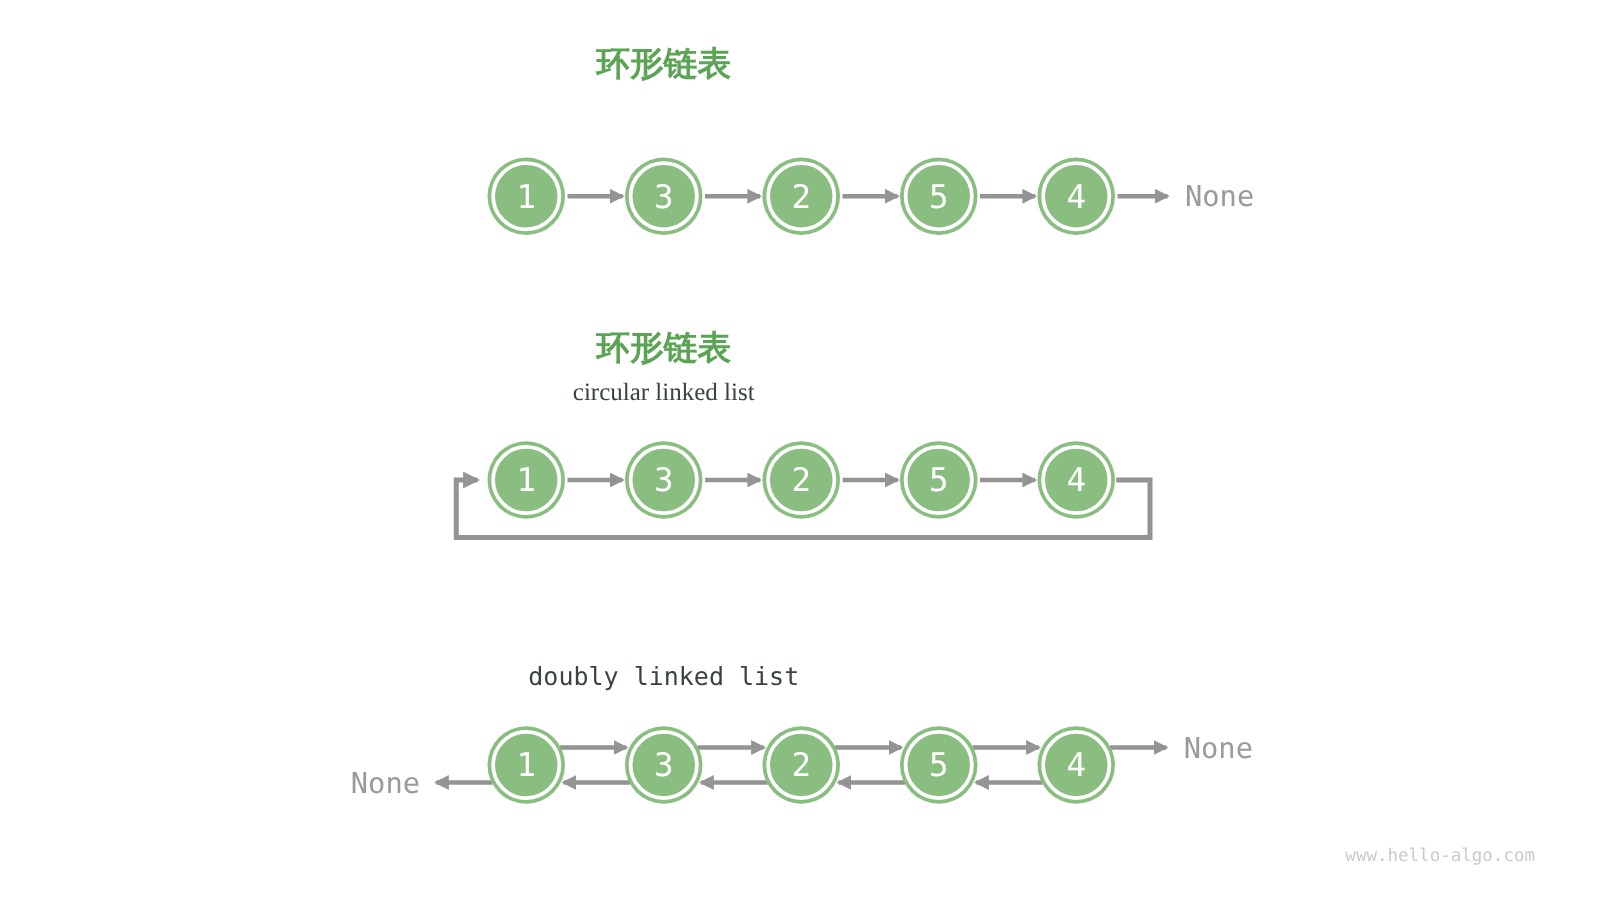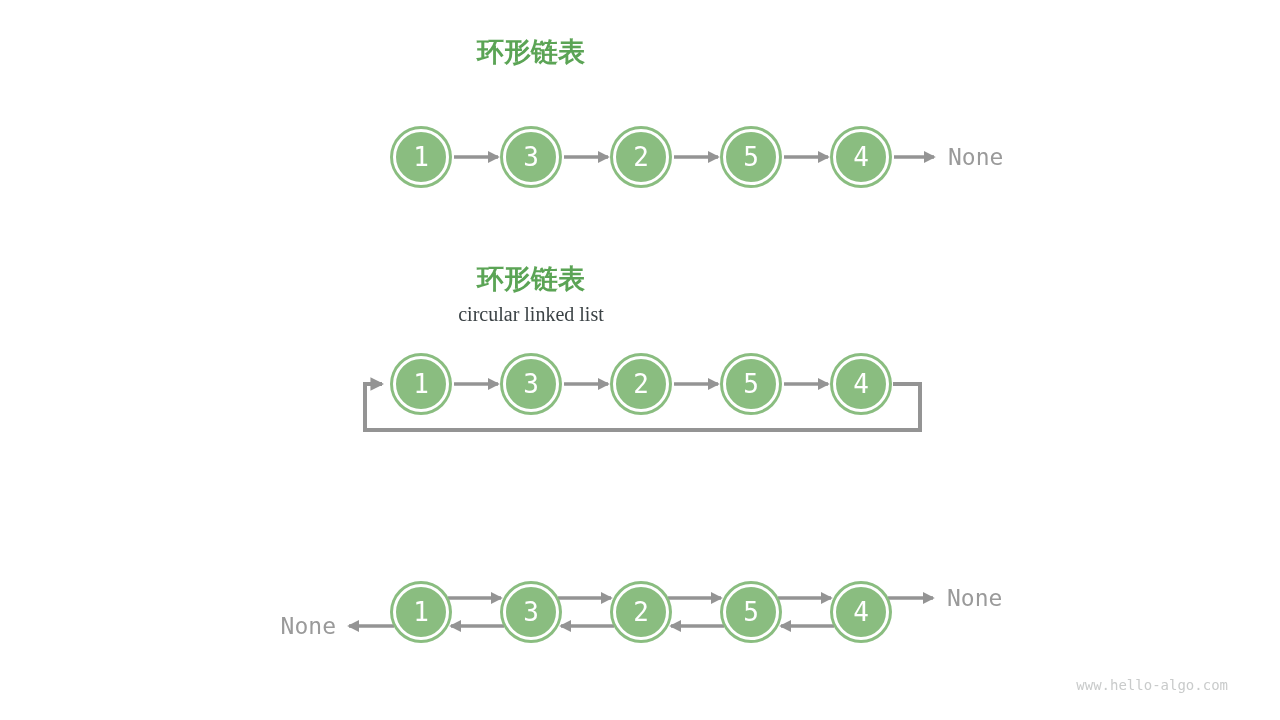--- a/index.html
+++ b/index.html
@@ -30,20 +30,21 @@
 </head>
 <body>
 
 <div class="canvas">
 
   <div class="sec-title t1" style="color: rgb(91, 164, 85);">环形链表</div>
 
   <div class="sec-title t2" style="color: rgb(91, 164, 85);">环形链表</div>
   <div class="sec-sub   s2" style="color: rgb(59, 66, 69); font-family: Liberation Serif, serif;">circular linked list</div>
 
+  <div class="sec-sub   s3" style="color: rgb(59, 66, 69);">doubly linked list</div>
 
   <svg id="diagram-svg" width="1280" height="720" viewBox="0 0 1280 720">
       <defs>
         <marker id="arw" viewBox="0 0 10 10" refX="8.5" refY="5" markerWidth="3.4" markerHeight="3.4" orient="auto-start-reverse">
           <path d="M 0 0 L 10 5 L 0 10 z" fill="#949494"></path>
         </marker>
       </defs>
       <line x1="454" y1="157" x2="498" y2="157" stroke="#949494" stroke-width="3.5" marker-end="url(#arw)"></line>
       <line x1="564" y1="157" x2="608" y2="157" stroke="#949494" stroke-width="3.5" marker-end="url(#arw)"></line>
       <line x1="674" y1="157" x2="718" y2="157" stroke="#949494" stroke-width="3.5" marker-end="url(#arw)"></line>

